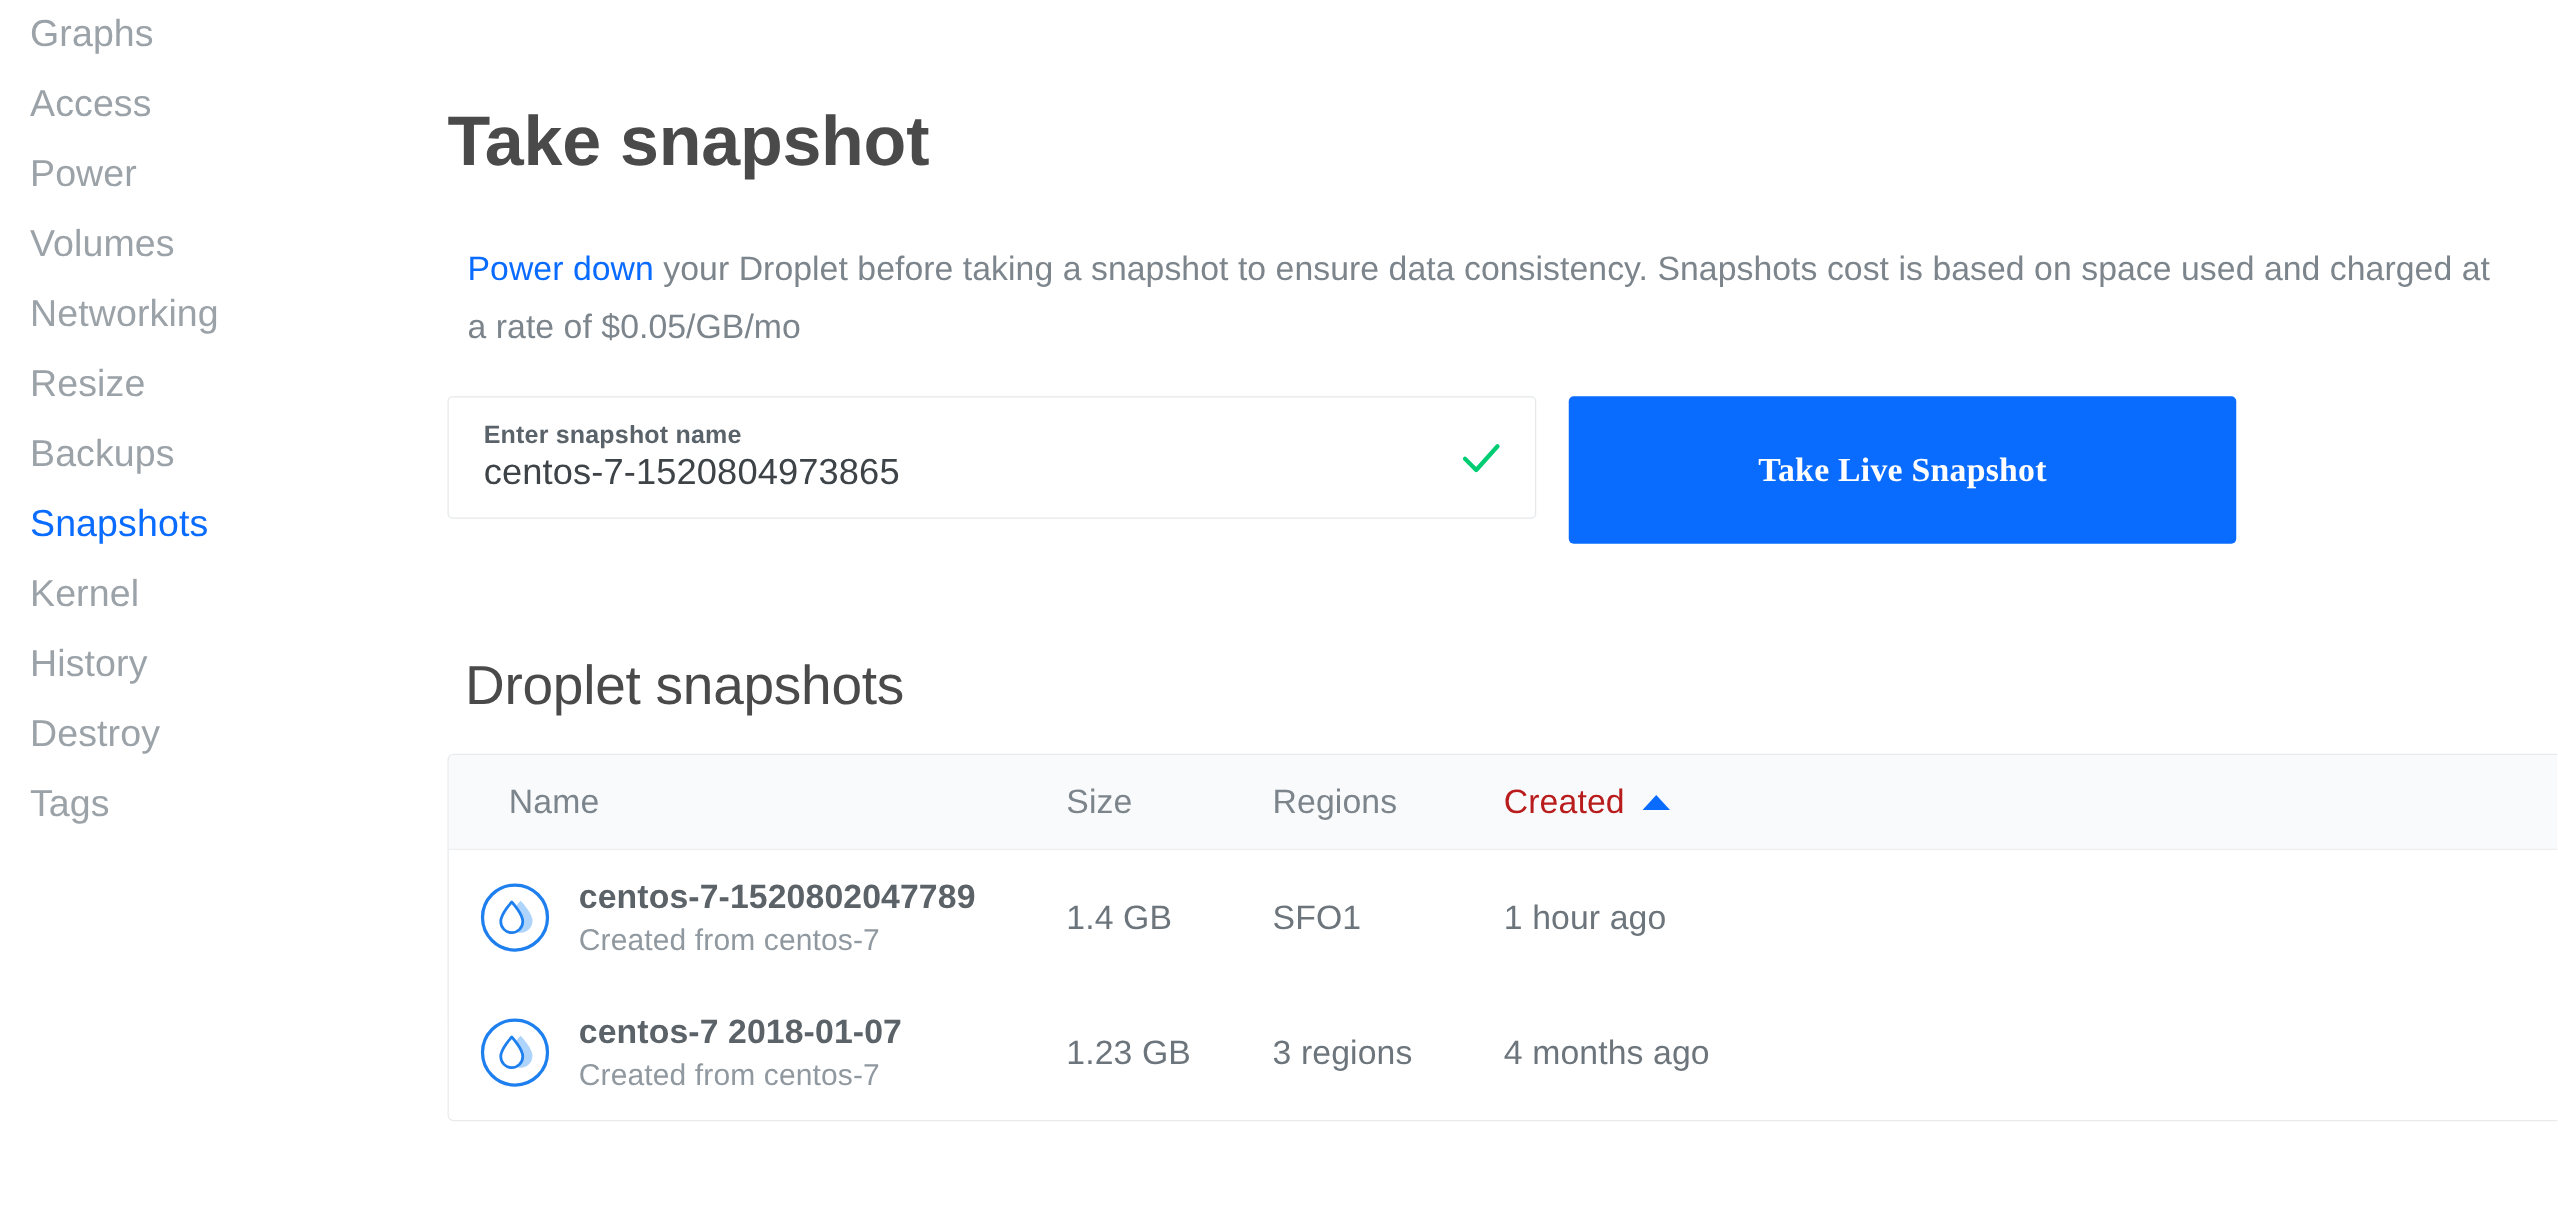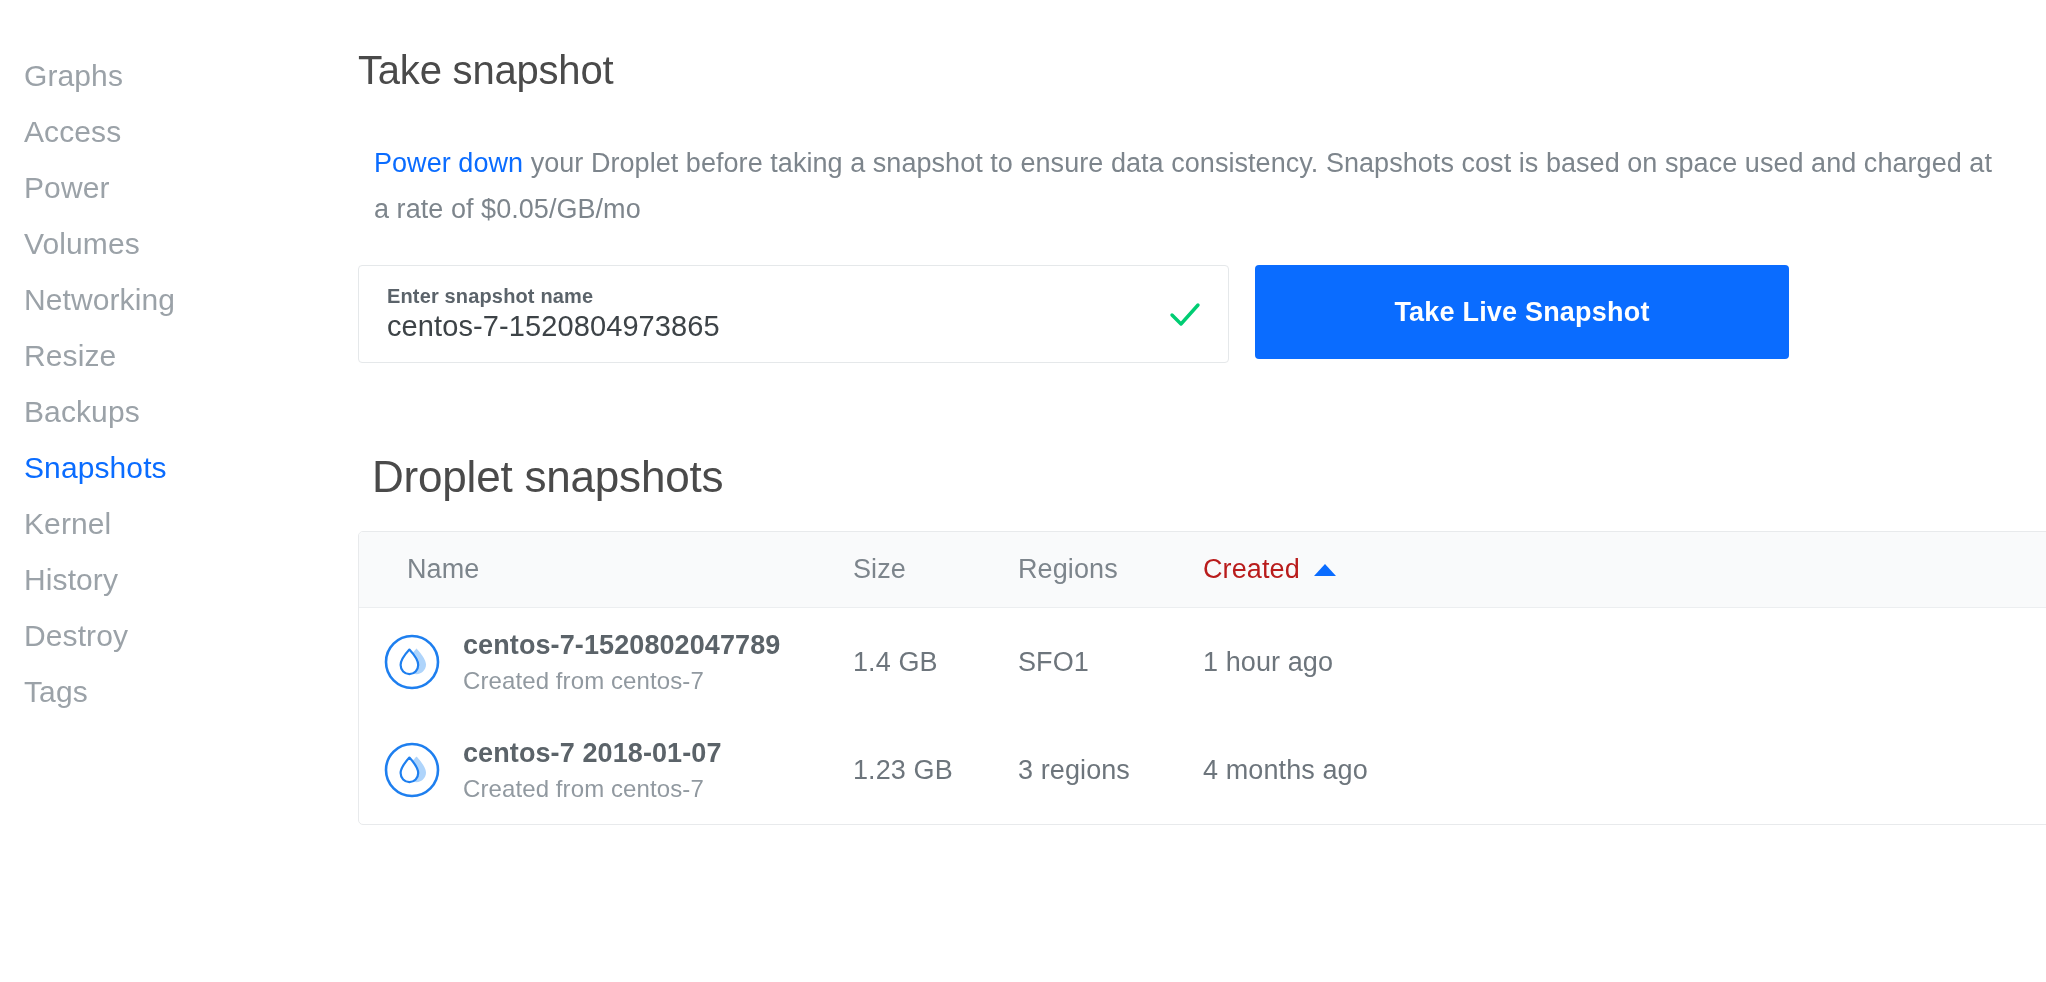--- a/index.html
+++ b/index.html
@@ -21,21 +21,20 @@
     overflow: hidden;
   }
 
   
   .sidebar {
     position: absolute;
     left: 0;
     top: 0;
     width: 340px;
     height: 982px;
-    padding-top: 48px;
     background: #ffffff;
   }
   .sidebar-item {
     display: block;
     height: 56px;
     line-height: 56px;
     padding-left: 24px;
     font-size: 30px;
     color: #9ba2a8;
     letter-spacing: 0.1px;
@@ -50,23 +49,23 @@
   .main {
     position: absolute;
     left: 358px;
     top: 0;
     right: 0;
     height: 982px;
   }
 
   .page-title {
     margin: 0;
-    padding-top: 48px;
-    font-size: 40px;
-    font-weight: 400;
+    padding-top: 80px;
+    font-size: 56px;
+    font-weight: 700;
     color: #4a4a4a;
     letter-spacing: -0.2px;
   }
 
   .description {
     margin: 16px;
     padding-top: 31px;
     width: 1635px;
     font-size: 27px;
     line-height: 46px;
@@ -121,26 +120,26 @@
     width: 86px;
     display: flex;
     align-items: center;
     justify-content: center;
   }
   .field-check svg { display: block; }
 
   .primary-button {
     margin-left: 26px;
     width: 534px;
-    height: 94px;
+    height: 118px;
     border: none;
     border-radius: 4px;
     background: #0a6cff;
     color: #ffffff;
-    font-family: Liberation Sans, sans-serif;
+    font-family: Liberation Serif, serif;
     font-size: 27px;
     font-weight: 700;
     letter-spacing: 0.2px;
     cursor: pointer;
   }
 
   
   .section-title {
     margin: 14px;
     padding-top: 75px;

